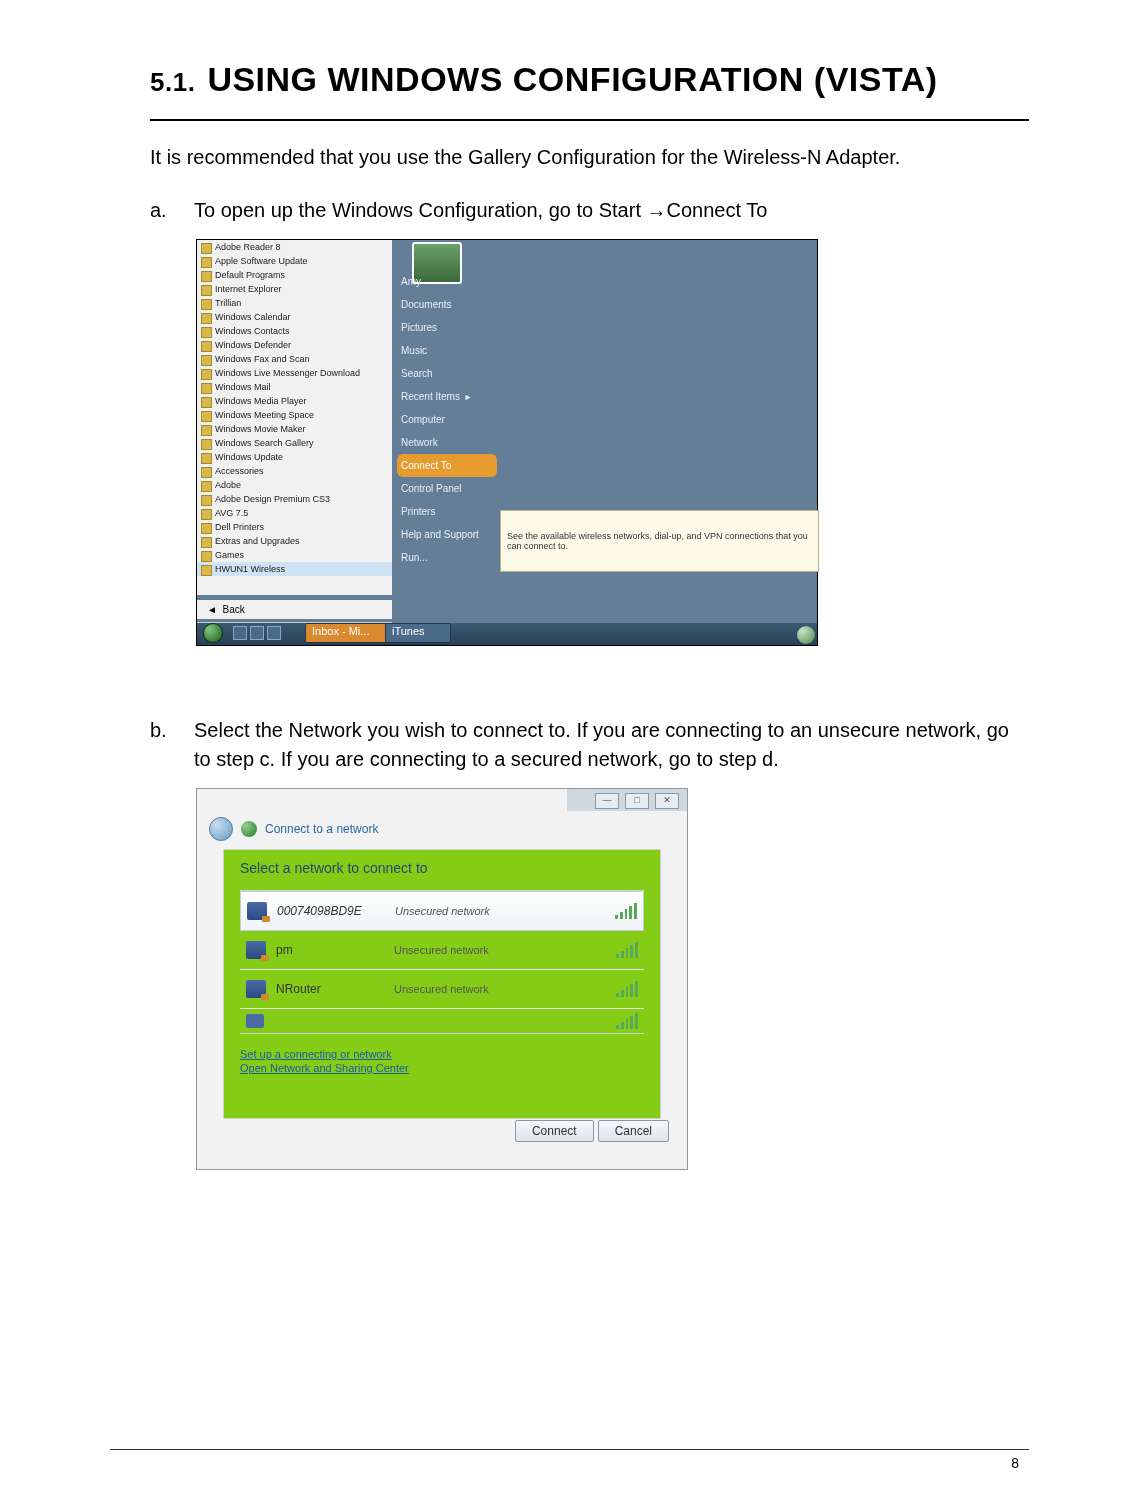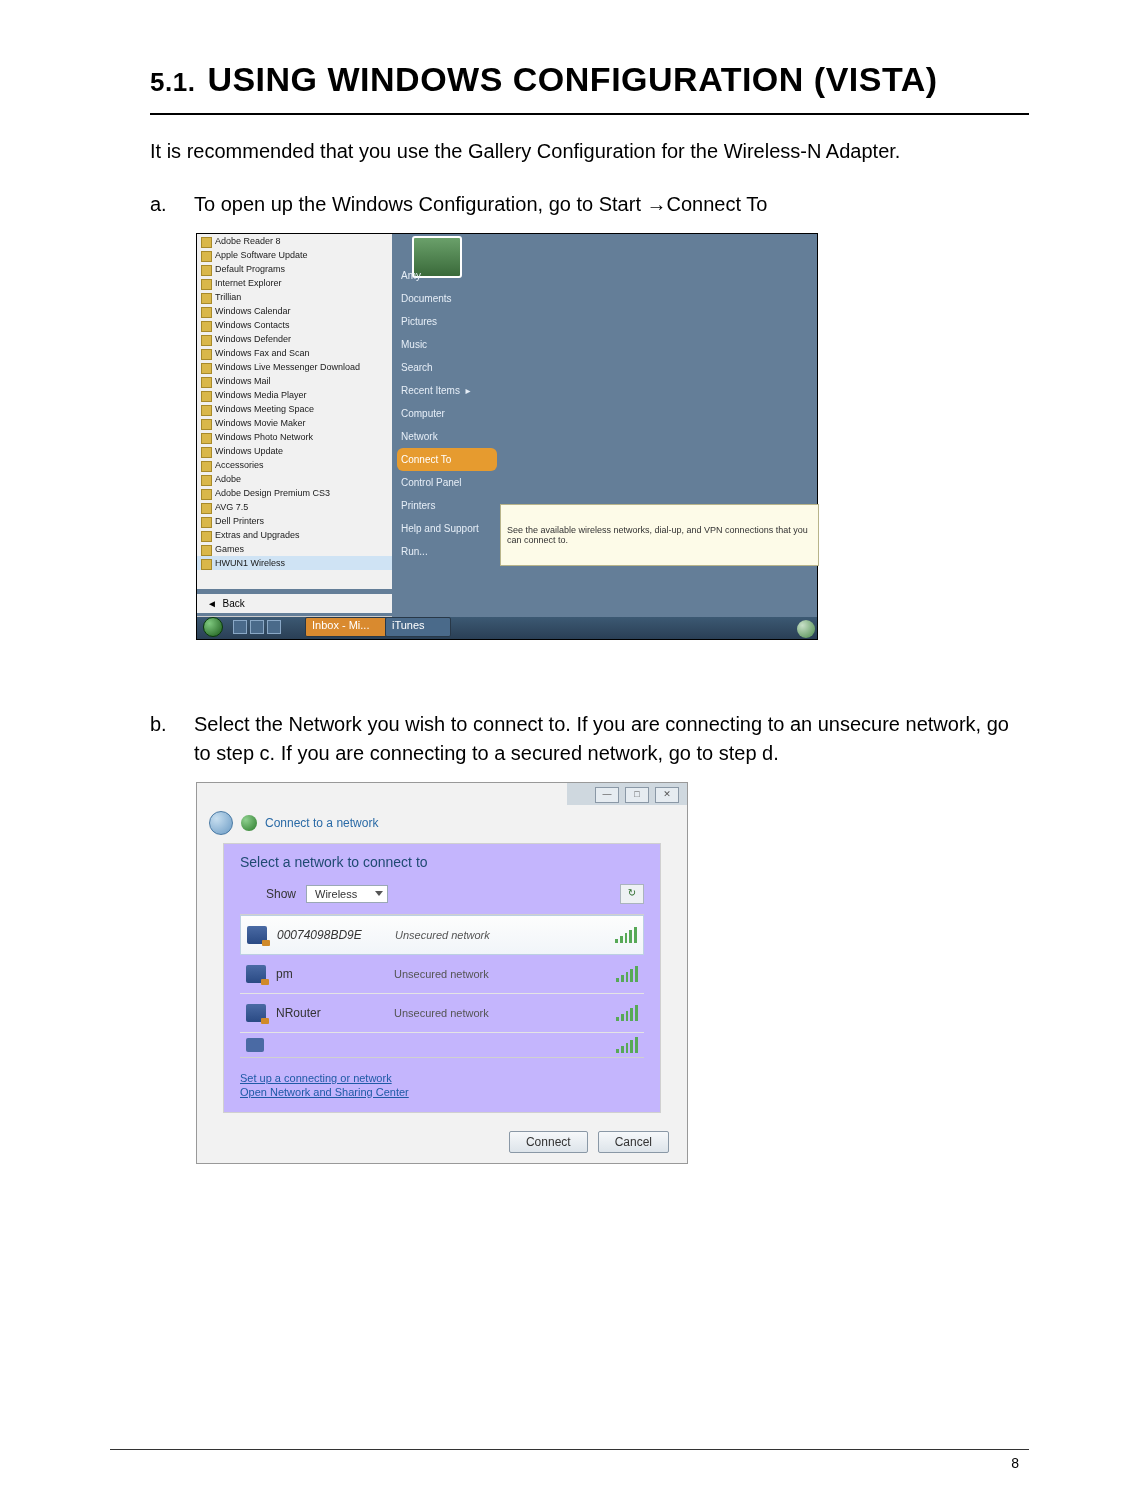--- a/index.html
+++ b/index.html
@@ -15,21 +15,21 @@
     margin: 0 auto;
     padding: 60px 110px 40px 150px;
     box-sizing: border-box;
     position: relative;
   }
   .heading {
     font-size: 34px;
     font-weight: bold;
     letter-spacing: 0.5px;
     border-bottom: 2px solid #000;
-    padding-bottom: 14px;
+    padding-bottom: 20px;
     margin-bottom: 22px;
   }
   .section-num {
     font-size: 26px;
     font-weight: bold;
     margin-right: 12px;
   }
   .intro {
     font-size: 20px;
     line-height: 1.45;
@@ -242,21 +242,21 @@
     border:1px solid #4a7aa4;
   }
   .globe{
     width:16px;height:16px;
     border-radius:50%;
     background:radial-gradient(circle at 30% 30%, #8fd08f, #2a7a2a);
   }
   .inner-panel{
     position:absolute;
     top:60px; left:26px; right:26px; bottom:50px;
-    background:#c4b5fd;
+    background:#84cc16;
     border:1px solid #d0d0d0;
     padding:10px 16px;
   }
   .panel-title{
     color:#1f4a72;
     font-size:14px;
     margin-bottom:14px;
   }
   .show-row{
     display:flex;
@@ -336,22 +336,22 @@
   .bars span:nth-child(5){height:16px;}
   .link-line{
     color:#1f5aa6;
     text-decoration:underline;
     font-size:11px;
     margin-top:14px;
     display:block;
   }
   .dlg-btns{
     position:absolute;
-    right:18px; bottom:10px;
-    display:flex; gap:10px;
+    right:18px; bottom:27px;
+    display:flex; gap:4px;
   }
   .dlg-btn{
     border:1px solid #8a98a6;
     background:linear-gradient(#f6f8fa,#dde4ea);
     padding:3px 16px;
     font-size:12px;
     border-radius:2px;
   }
   .bottom-line{
     position:absolute;
@@ -399,21 +399,21 @@
       <div class="prog-item">Trillian</div>
       <div class="prog-item">Windows Calendar</div>
       <div class="prog-item">Windows Contacts</div>
       <div class="prog-item">Windows Defender</div>
       <div class="prog-item">Windows Fax and Scan</div>
       <div class="prog-item">Windows Live Messenger Download</div>
       <div class="prog-item">Windows Mail</div>
       <div class="prog-item">Windows Media Player</div>
       <div class="prog-item">Windows Meeting Space</div>
       <div class="prog-item">Windows Movie Maker</div>
-      <div class="prog-item">Windows Photo Network</div>
+      <div class="prog-item">Windows Search Gallery</div>
       <div class="prog-item">Windows Update</div>
       <div class="prog-item">Accessories</div>
       <div class="prog-item">Adobe</div>
       <div class="prog-item">Adobe Design Premium CS3</div>
       <div class="prog-item">AVG 7.5</div>
       <div class="prog-item">Dell Printers</div>
       <div class="prog-item">Extras and Upgrades</div>
       <div class="prog-item">Games</div>
       <div class="prog-item hl">HWUN1 Wireless</div>
     </div>
@@ -469,25 +469,20 @@
 
     <div class="breadcrumb-bar">
       <div class="bc-back"></div>
       <div class="globe"></div>
       <span>Connect to a network</span>
     </div>
 
     <div class="inner-panel">
       <div class="panel-title">Select a network to connect to</div>
 
-      <div class="show-row">
-        <span>Show</span>
-        <div class="combo">Wireless</div>
-        <div class="refresh-btn">↻</div>
-      </div>
 
       <div class="net-list">
         <div class="net-row sel">
           <div class="net-icon"></div>
           <div class="net-name">00074098BD9E</div>
           <div class="net-sec">Unsecured network</div>
           <div class="bars">
               <span></span>
               <span></span>
               <span></span>

